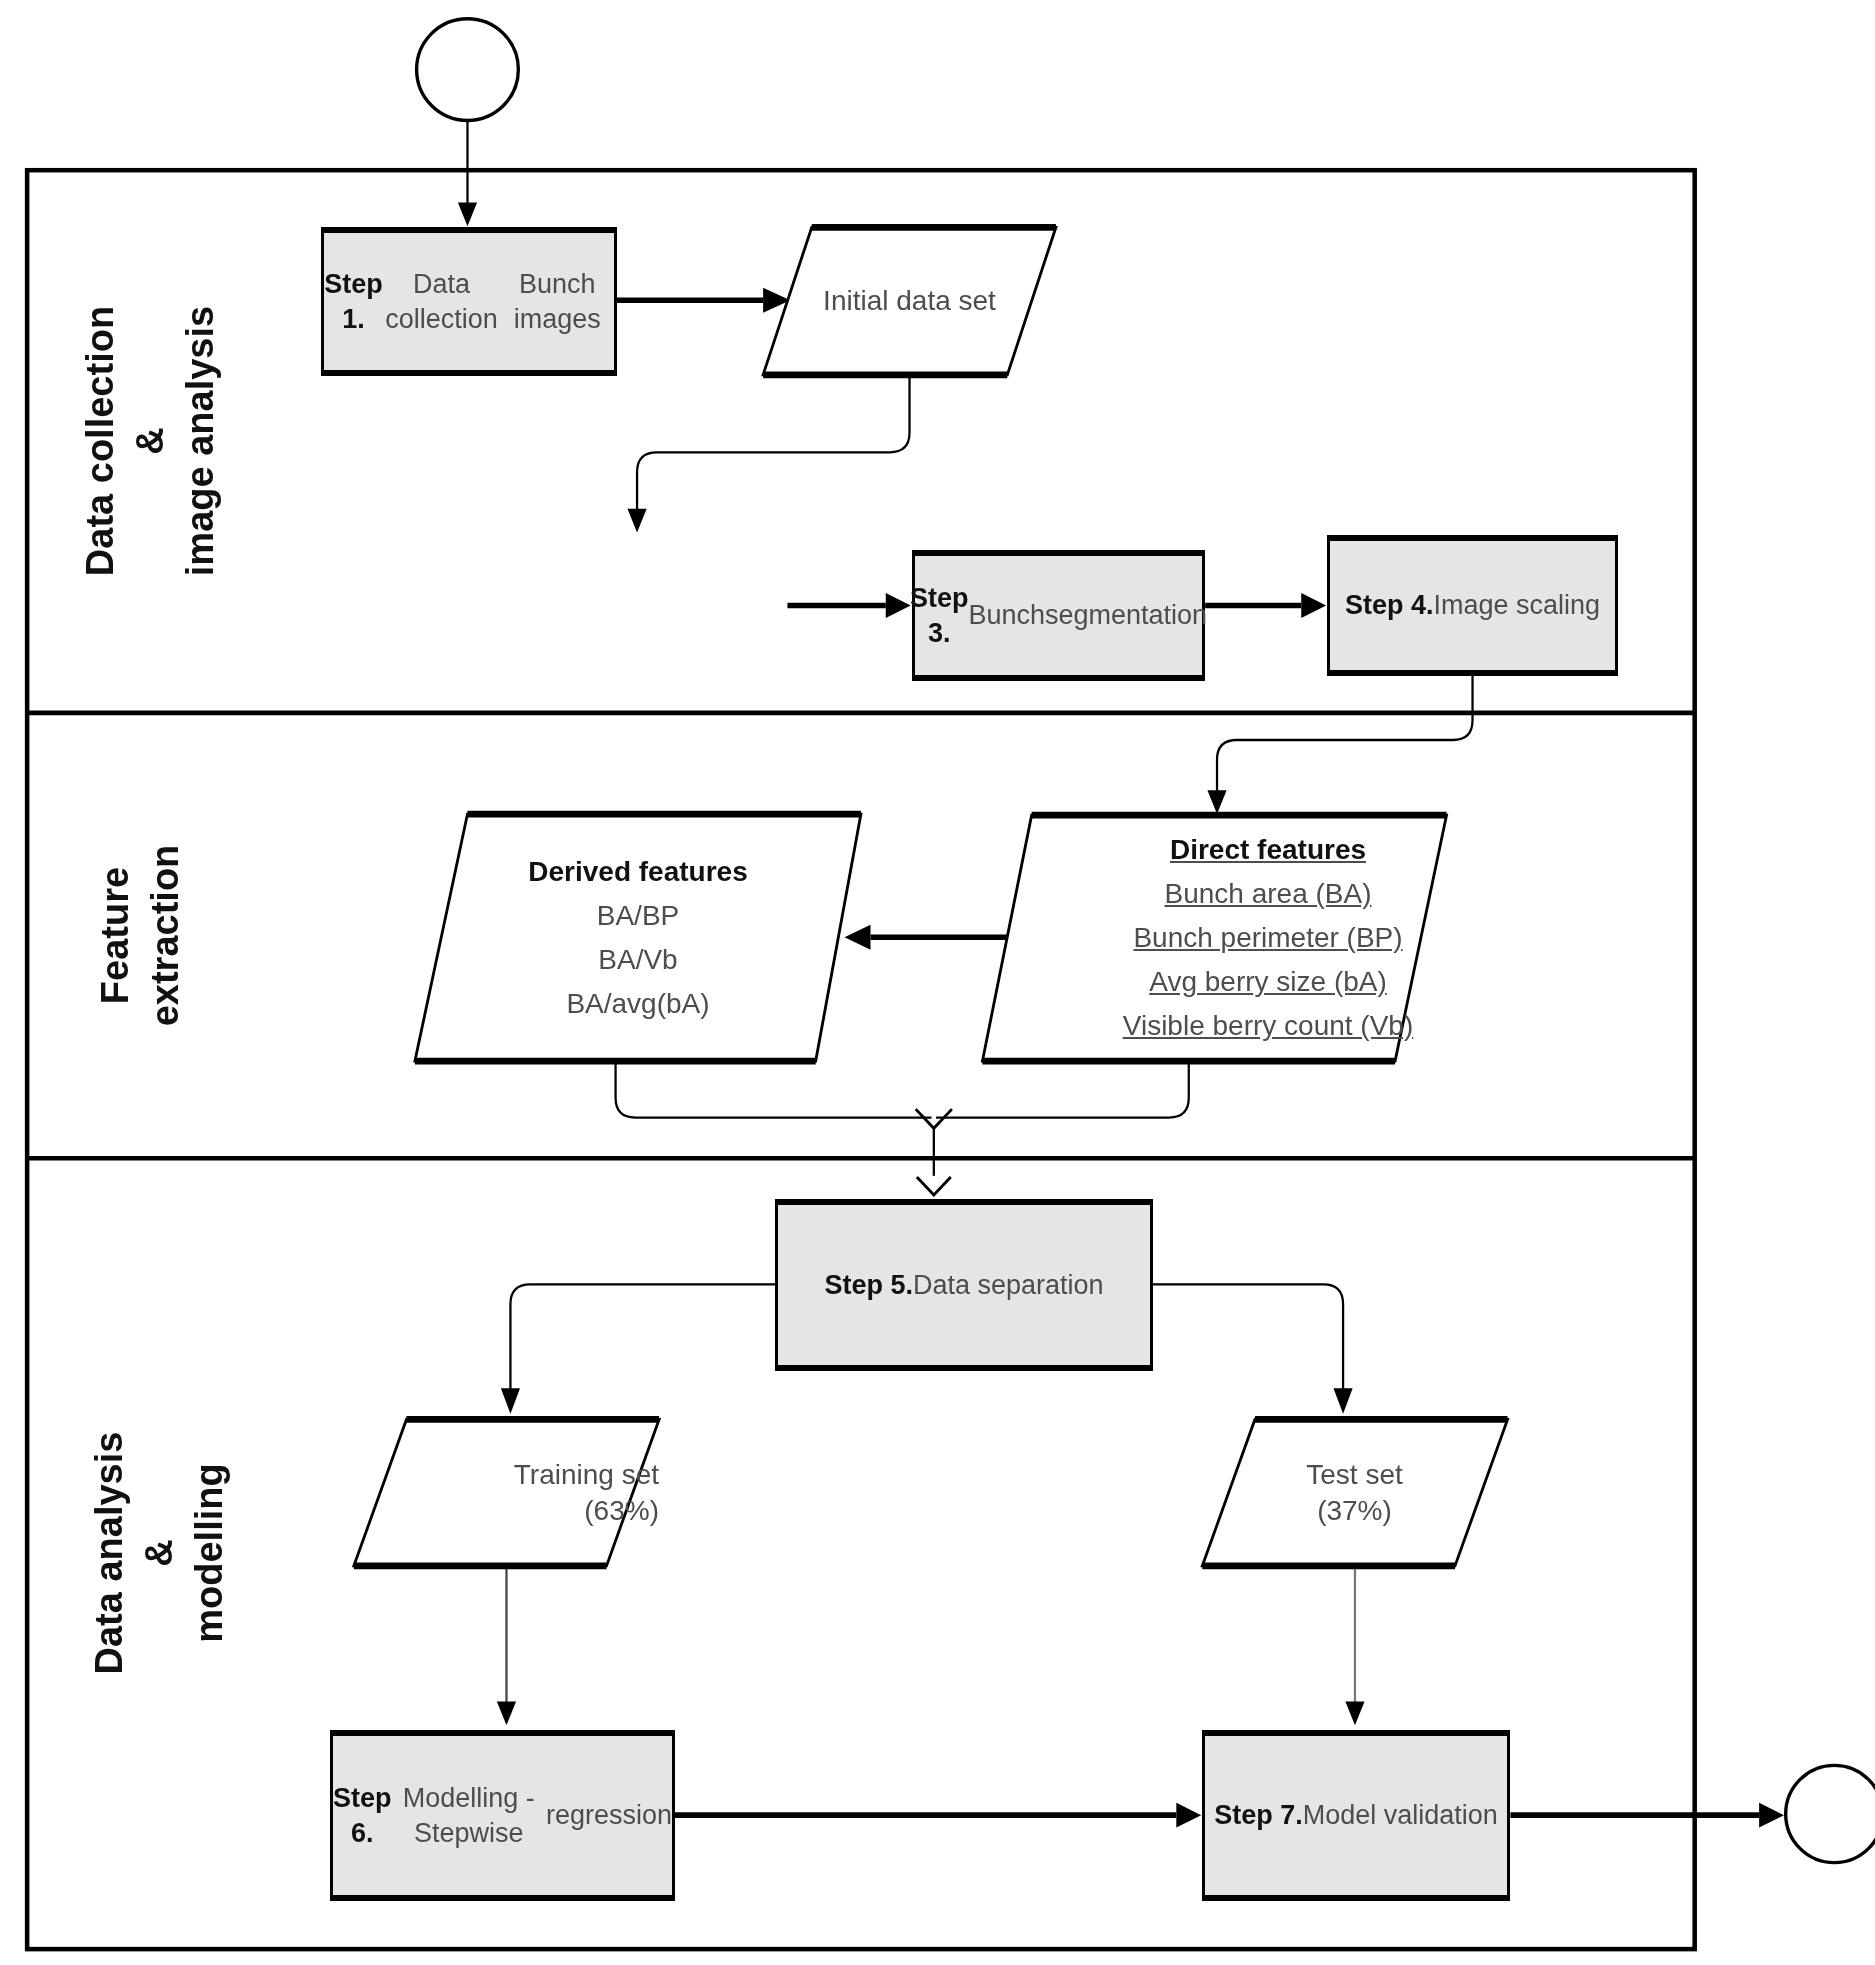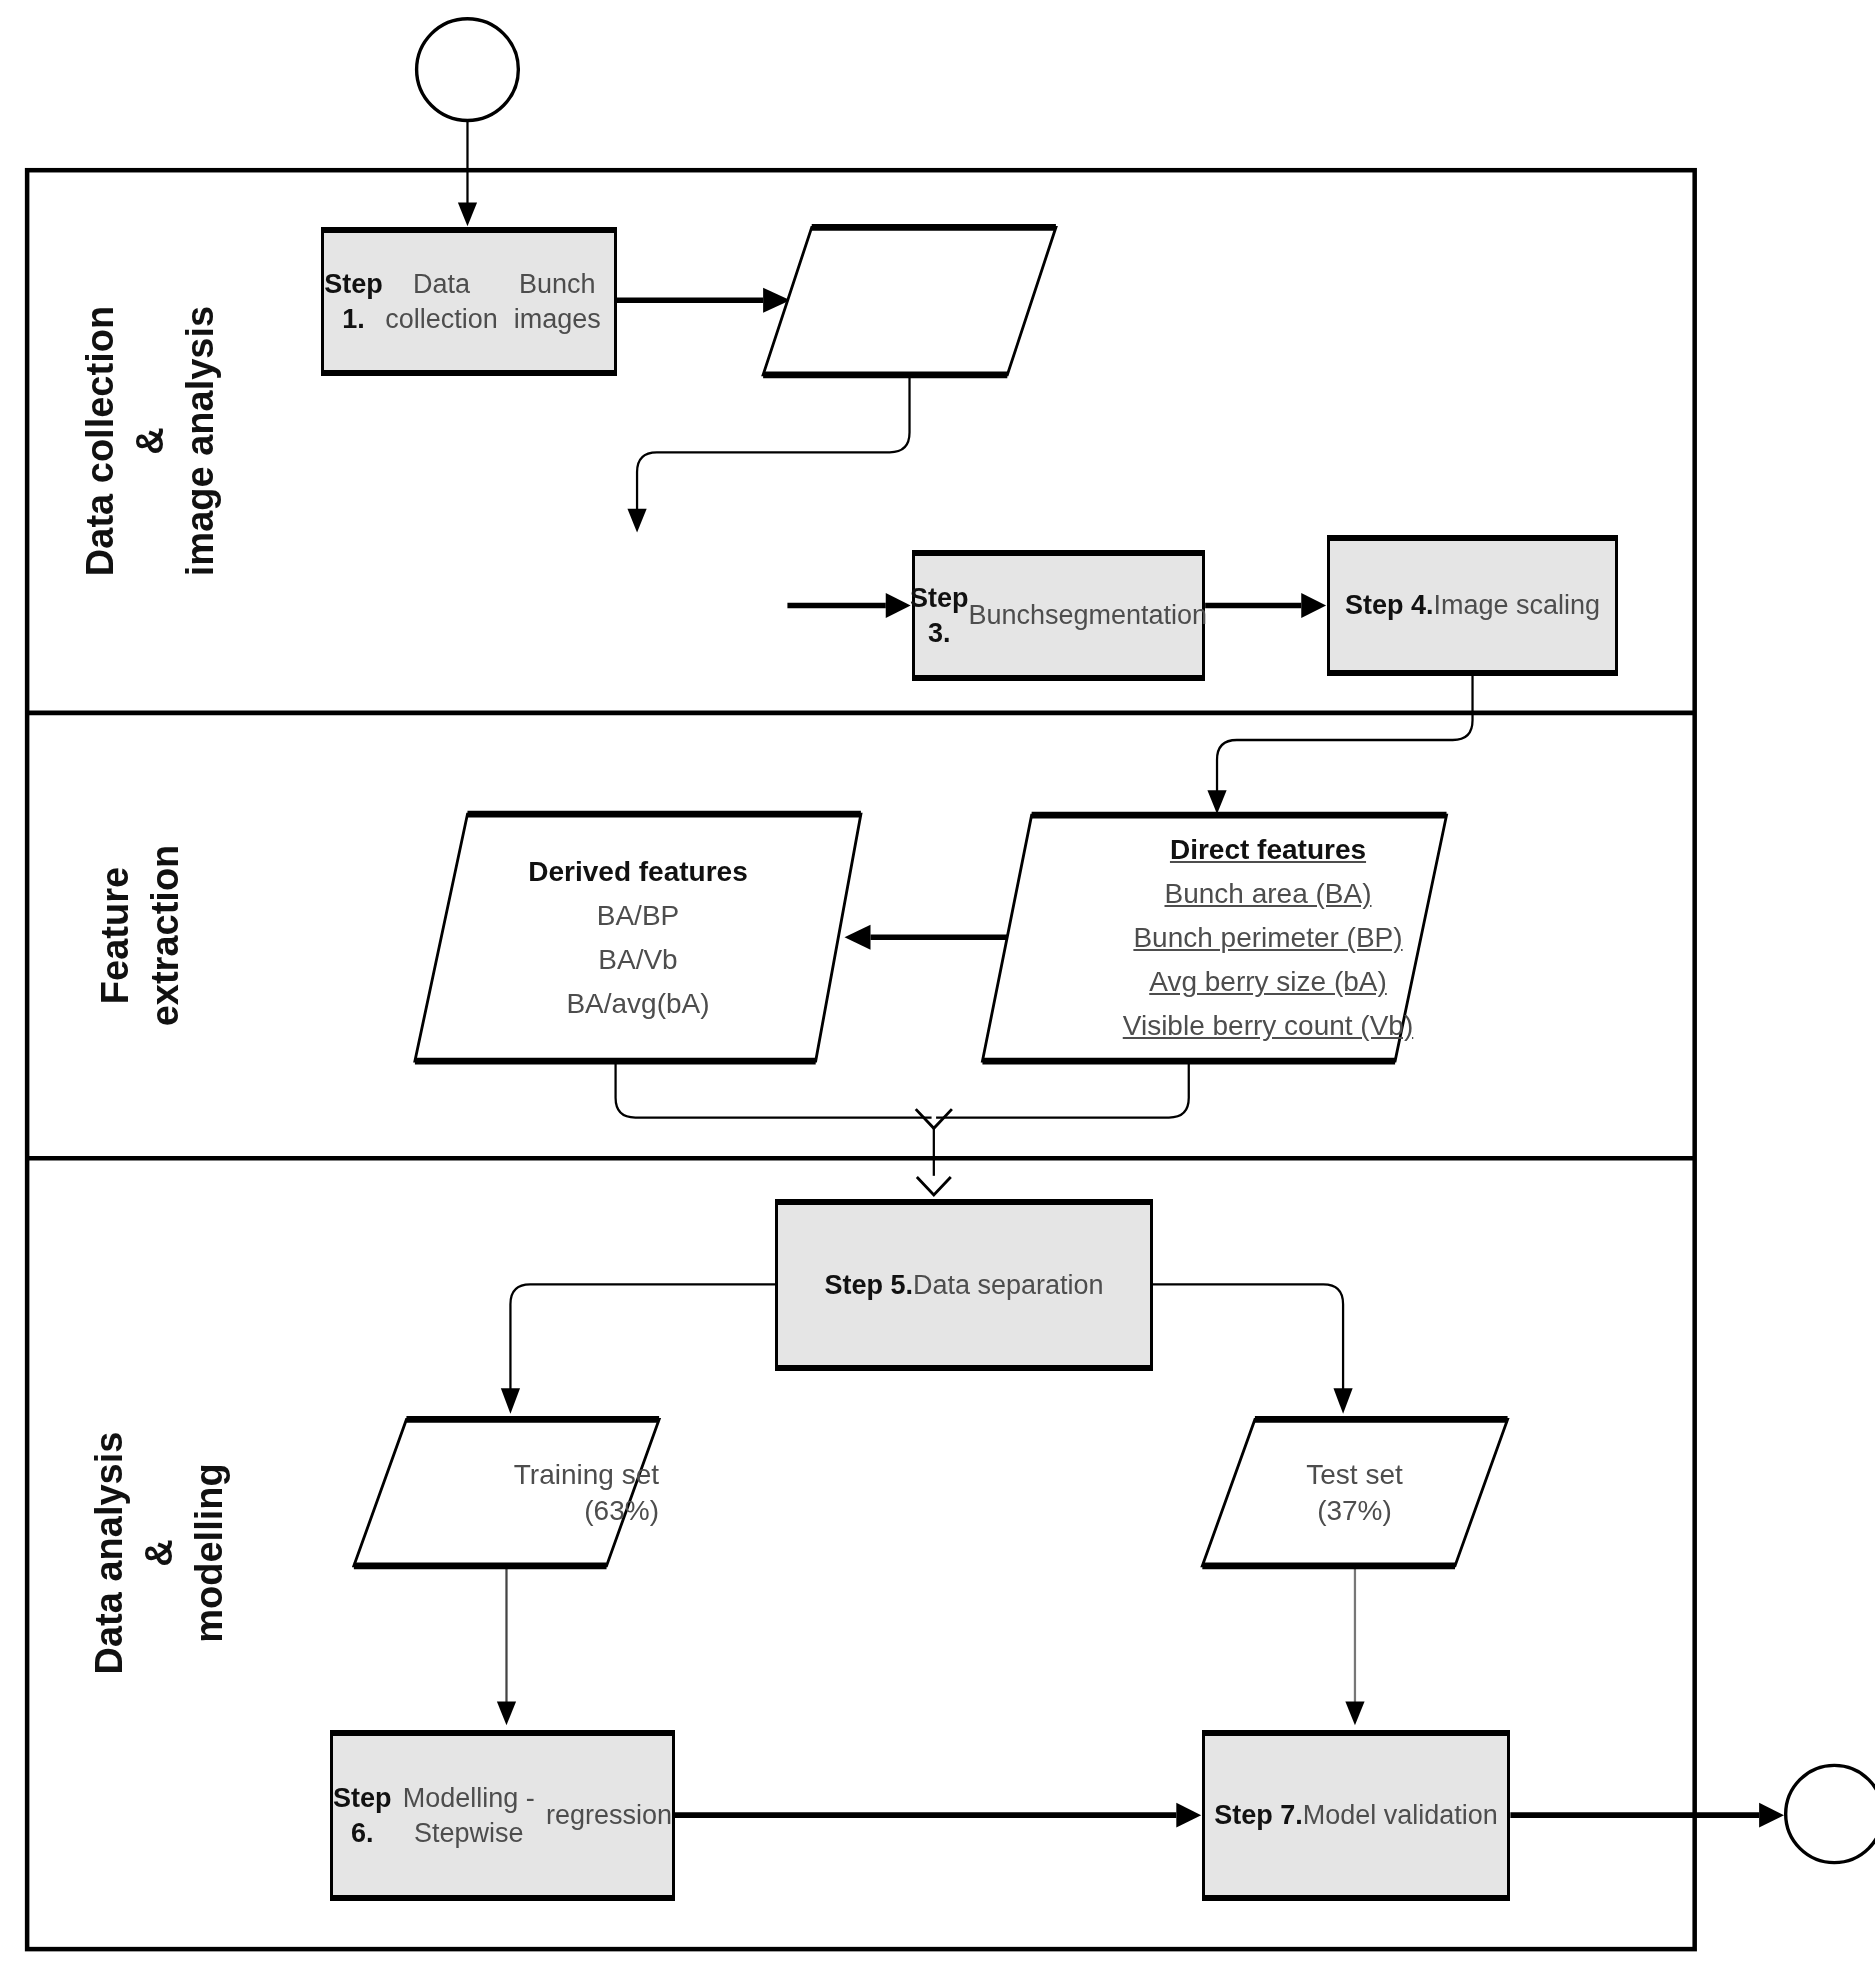--- a/index.html
+++ b/index.html
@@ -206,20 +206,23 @@
     <div class="node-title">Step 6.</div>
     <div class="node-line">Modelling - Stepwise</div>
     <div class="node-line">regression</div>
   </div>
 
   <div class="node-rect" style="left:1202px;top:1730px;width:308px;height:171px;justify-content:center;">
     <div class="node-title">Step 7.</div>
     <div class="node-line">Model validation</div>
   </div>
 
+  <div class="node-par-text tight" style="left:763px;top:227px;width:293px;height:148px;">
+    <div class="node-line">Initial data set</div>
+  </div>
 
   <div class="node-par-text" style="left:415px;top:814px;width:446px;height:247px;">
     <div class="node-title">Derived features</div>
     <div class="node-line">BA/BP</div>
     <div class="node-line">BA/Vb</div>
     <div class="node-line">BA/avg(bA)</div>
   </div>
 
   <div class="node-par-text" style="left:1036px;top:815px;width:464px;height:246px;text-decoration:underline;">
     <div class="node-title">Direct features</div>

